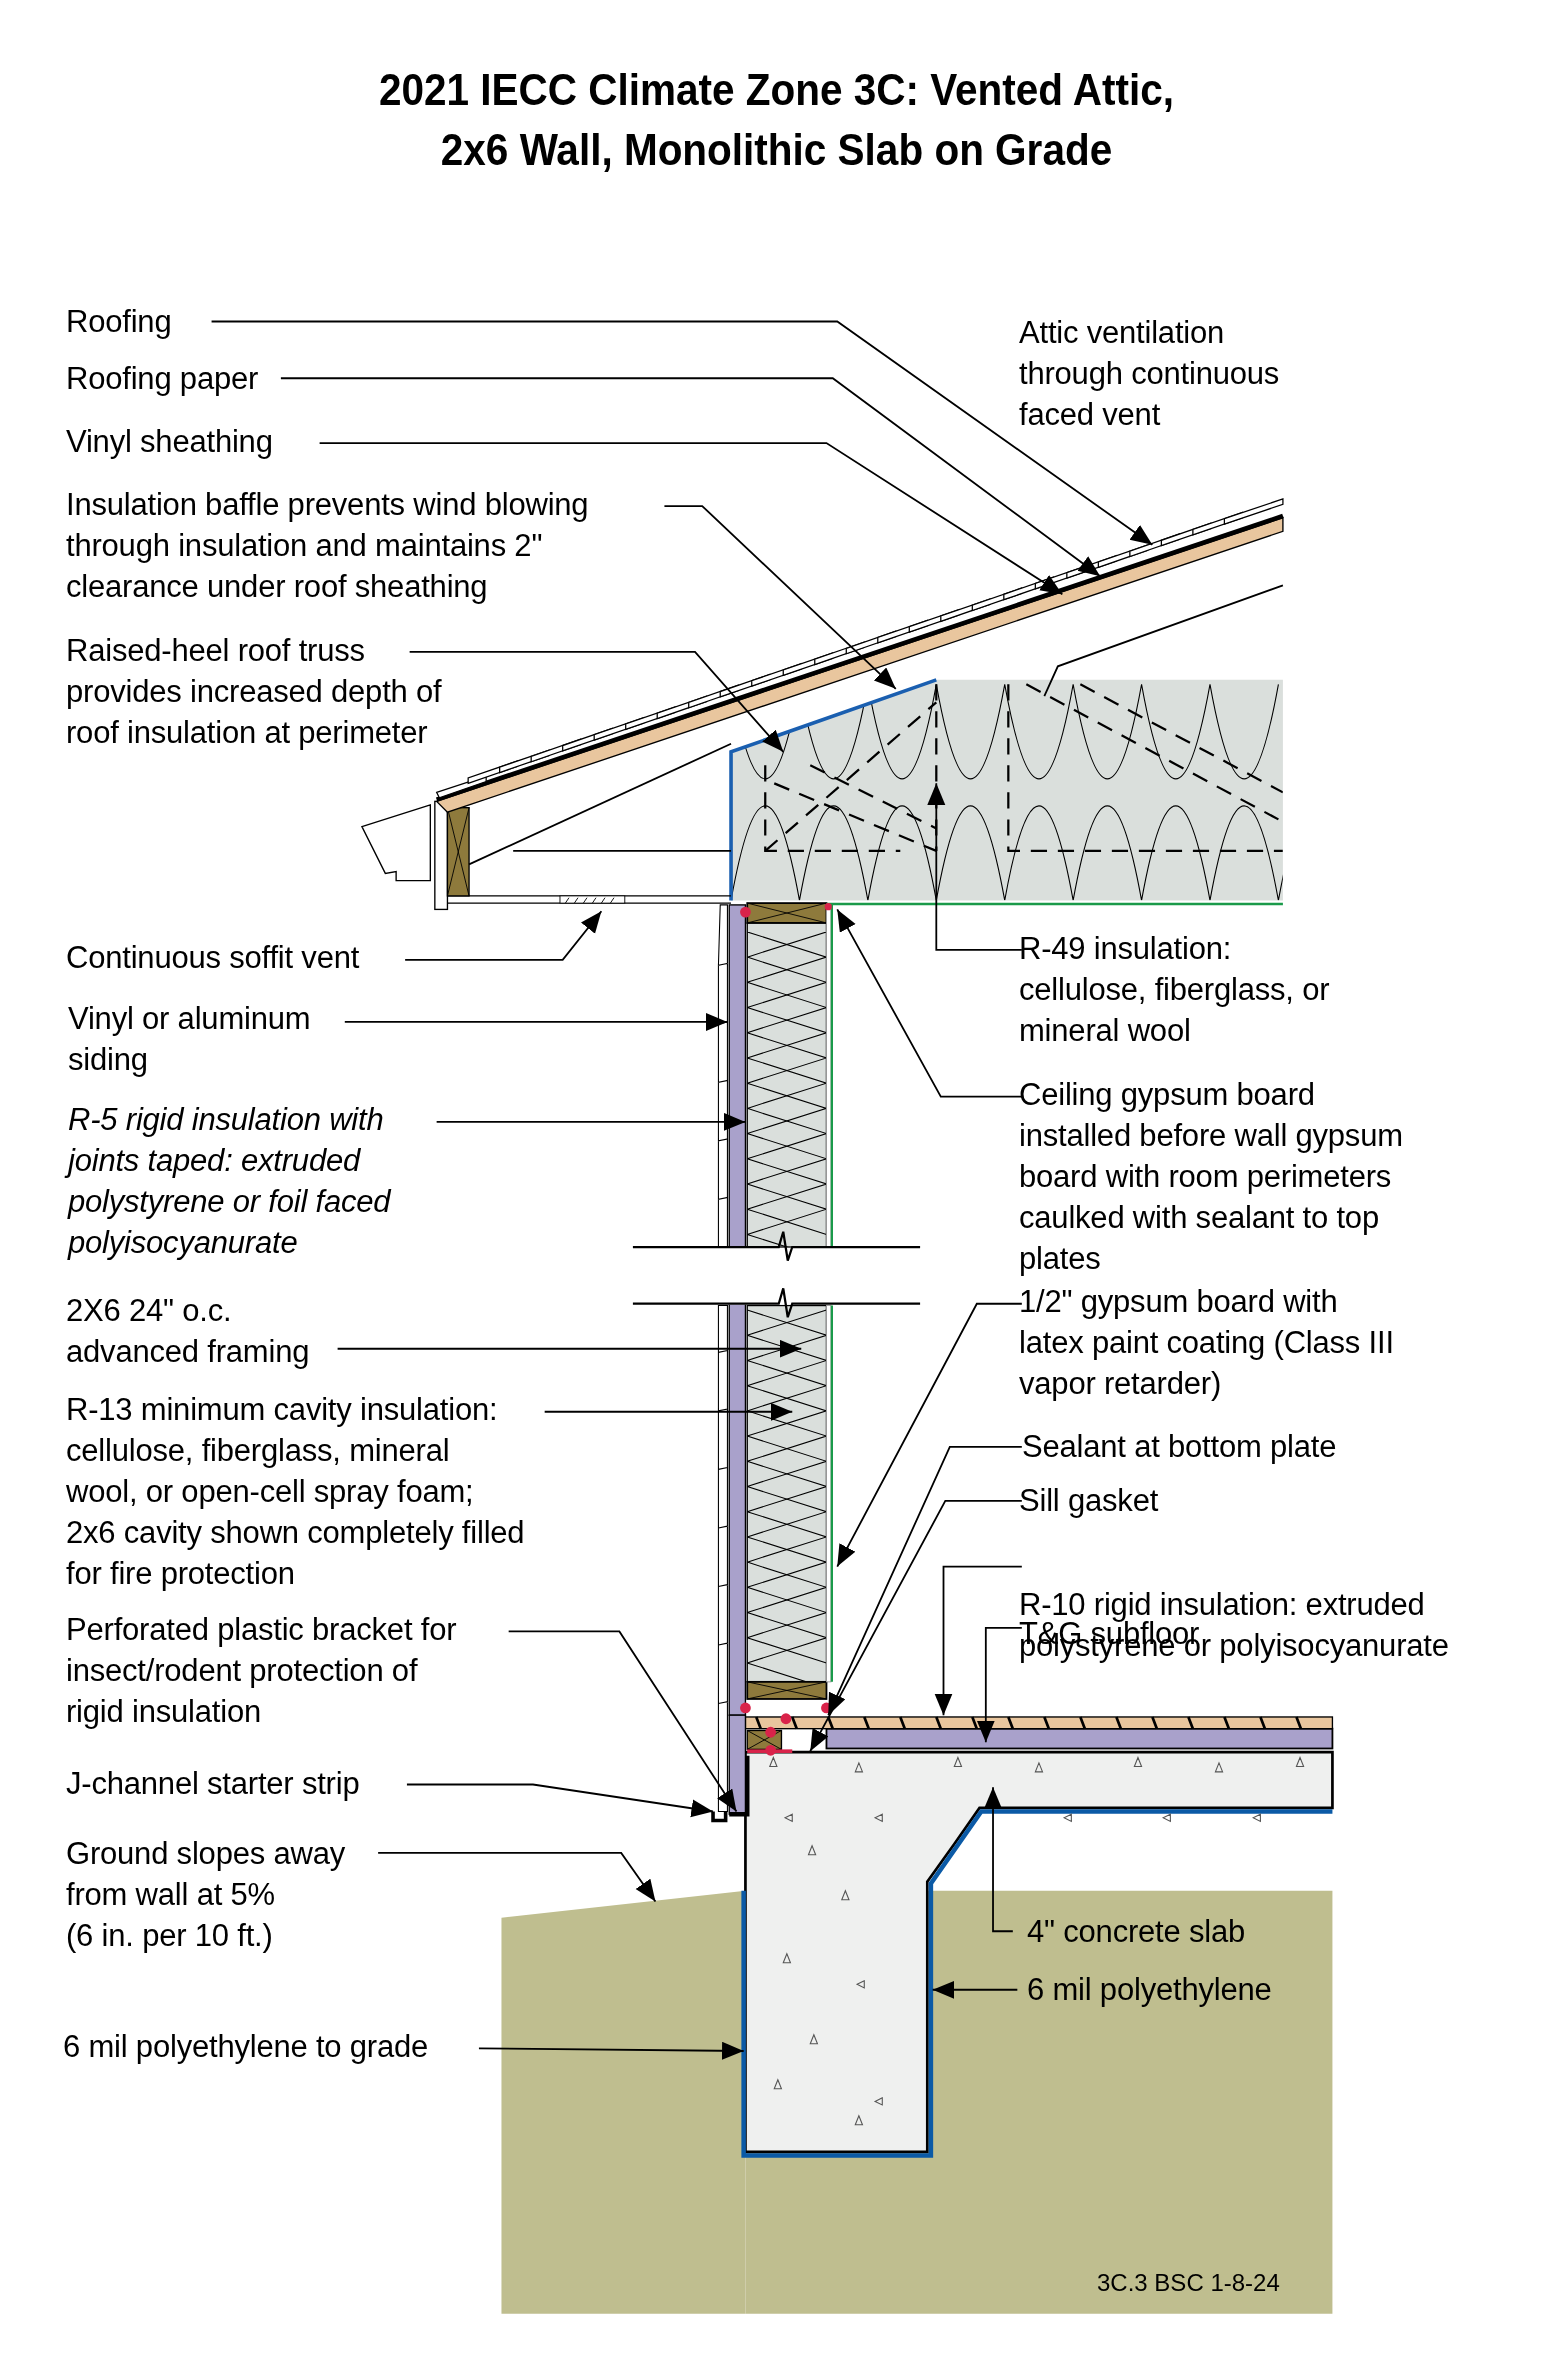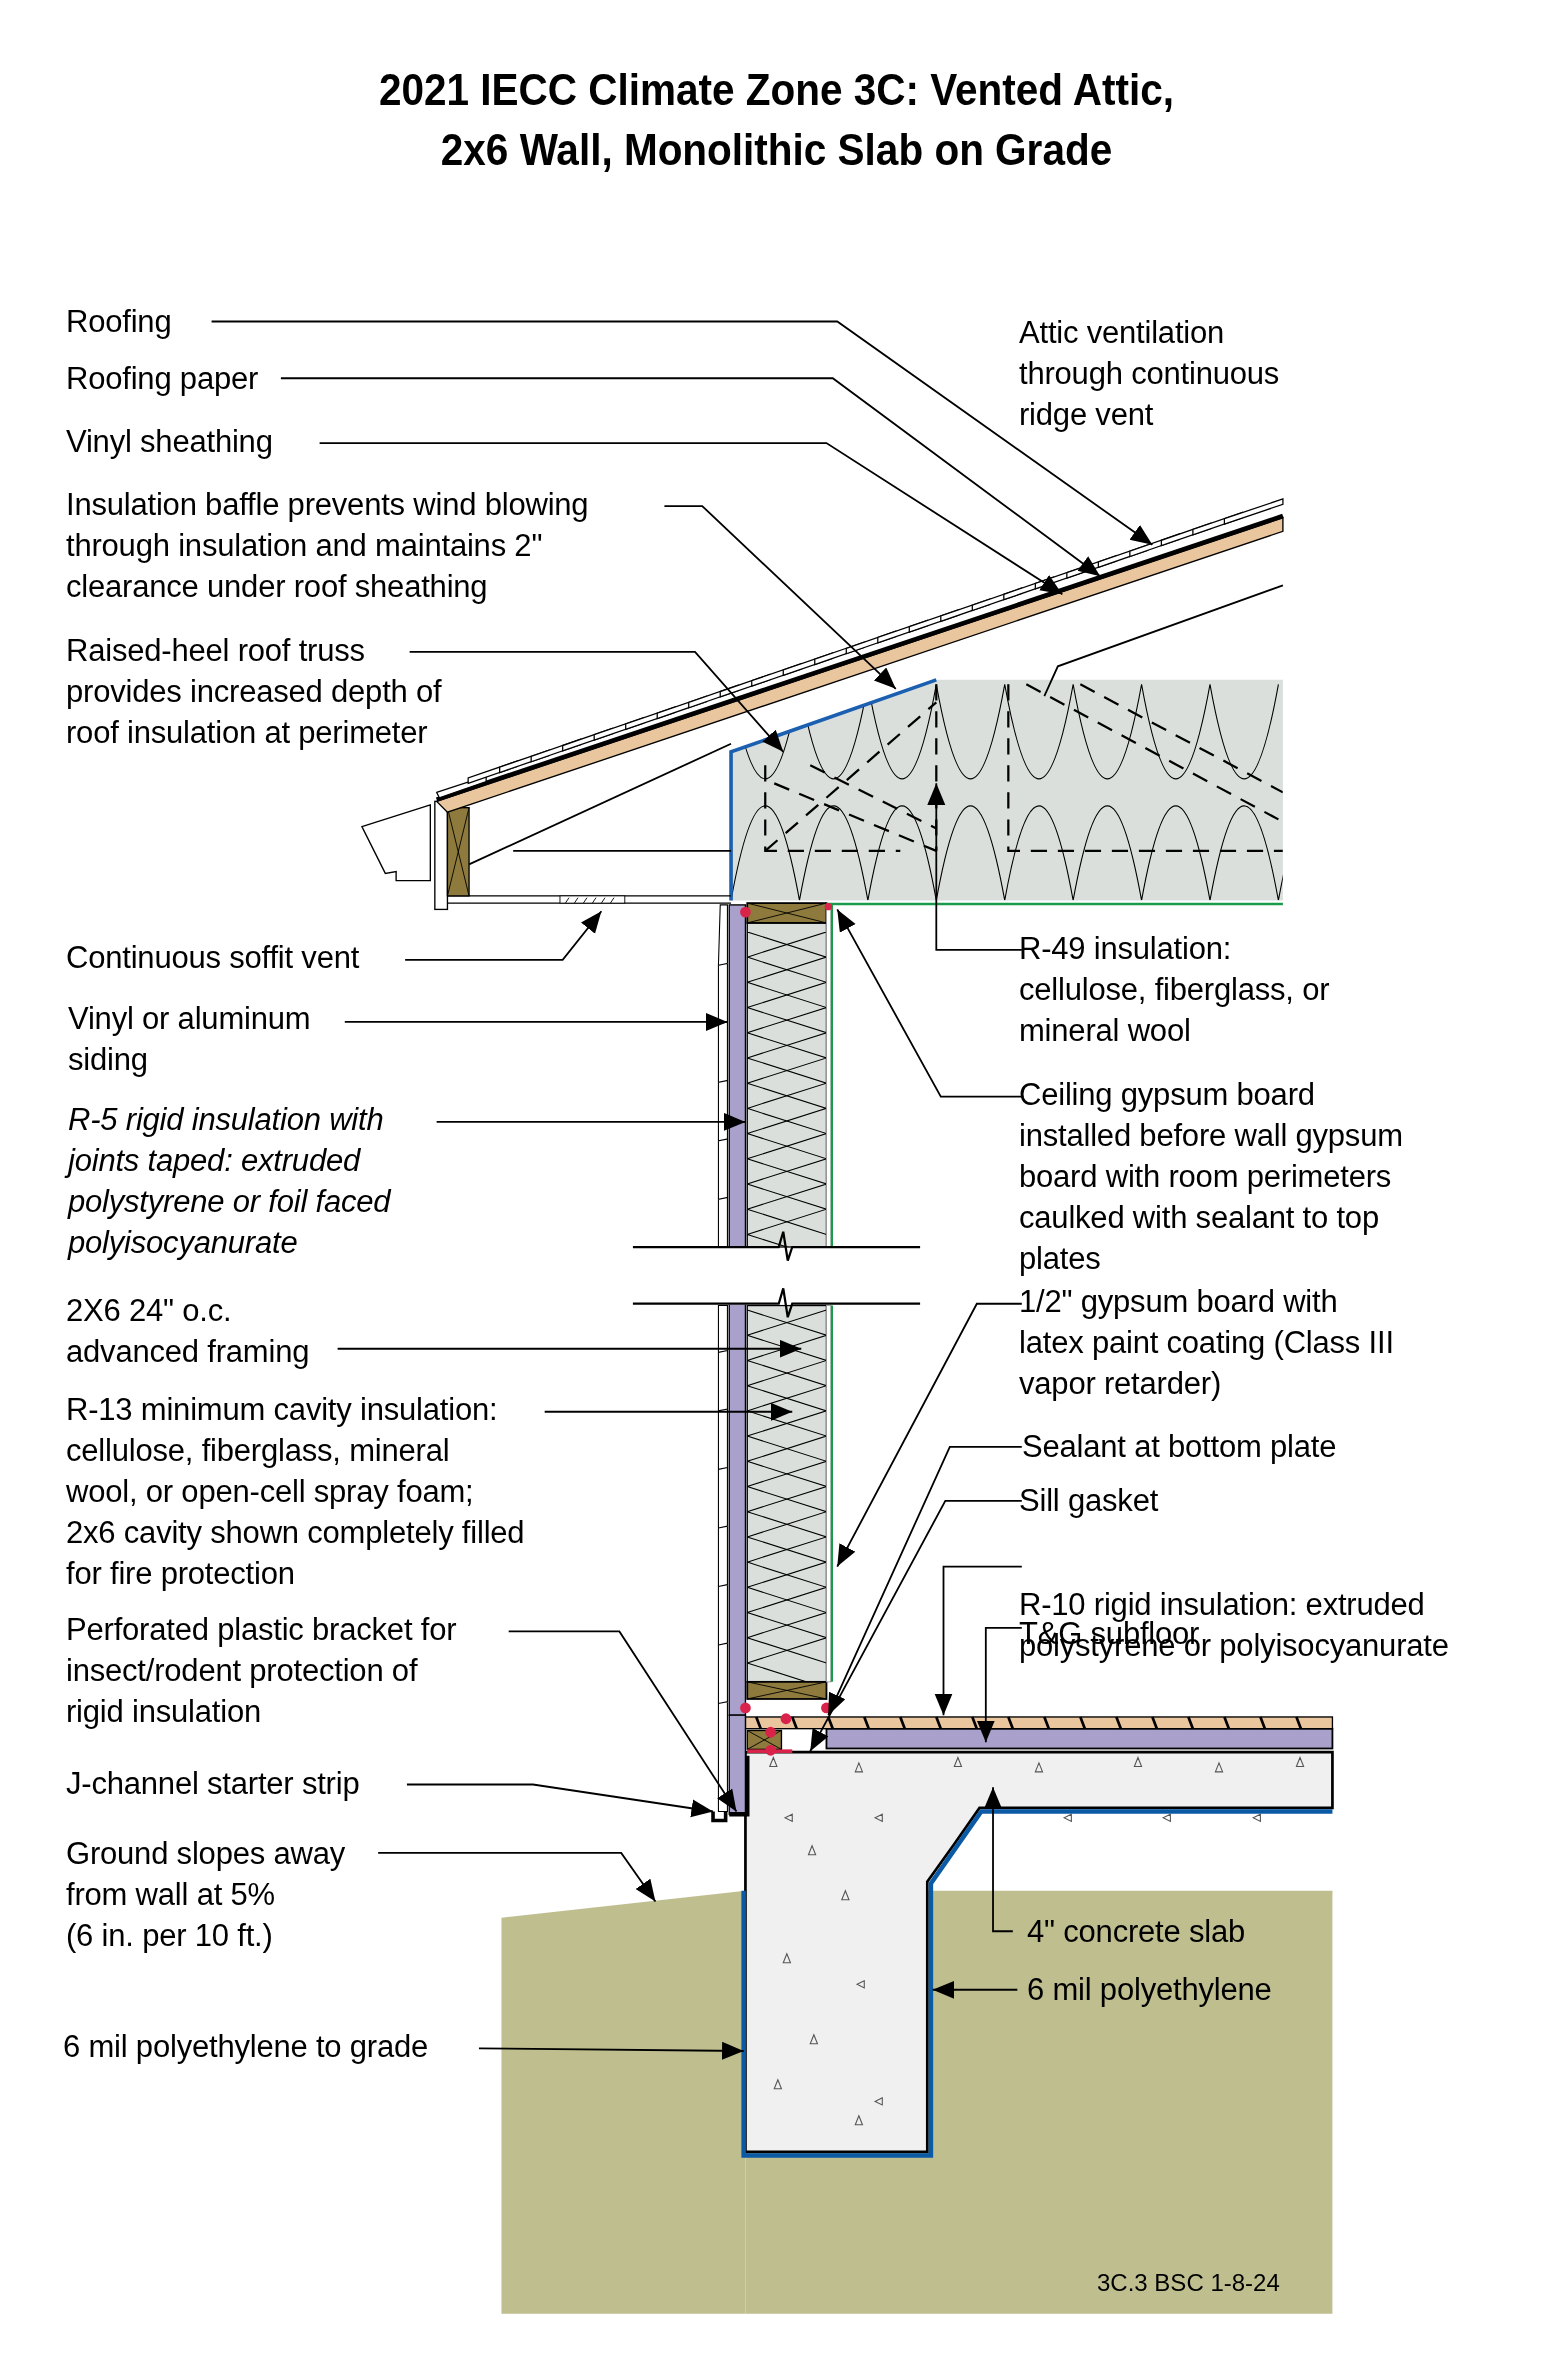--- a/index.html
+++ b/index.html
@@ -221,21 +221,21 @@
 insect/rodent protection of
 rigid insulation</div>
 <div class="label" style="left:66px; top:1763px;">J-channel starter strip</div>
 <div class="label" style="left:66px; top:1833px;">Ground slopes away
 from wall at 5%
 (6 in. per 10 ft.)</div>
 <div class="label" style="left:63px; top:2026px;">6 mil polyethylene to grade</div>
 
 <div class="label" style="left:1019px; top:312px;">Attic ventilation
 through continuous
-ridge vent</div>
+faced vent</div>
 <div class="label" style="left:1019px; top:928px;">R-49 insulation:
 cellulose, fiberglass, or
 mineral wool</div>
 <div class="label" style="left:1019px; top:1074px;">Ceiling gypsum board
 installed before wall gypsum
 board with room perimeters
 caulked with sealant to top
 plates</div>
 <div class="label" style="left:1019px; top:1281px;">1/2" gypsum board with
 latex paint coating (Class III

